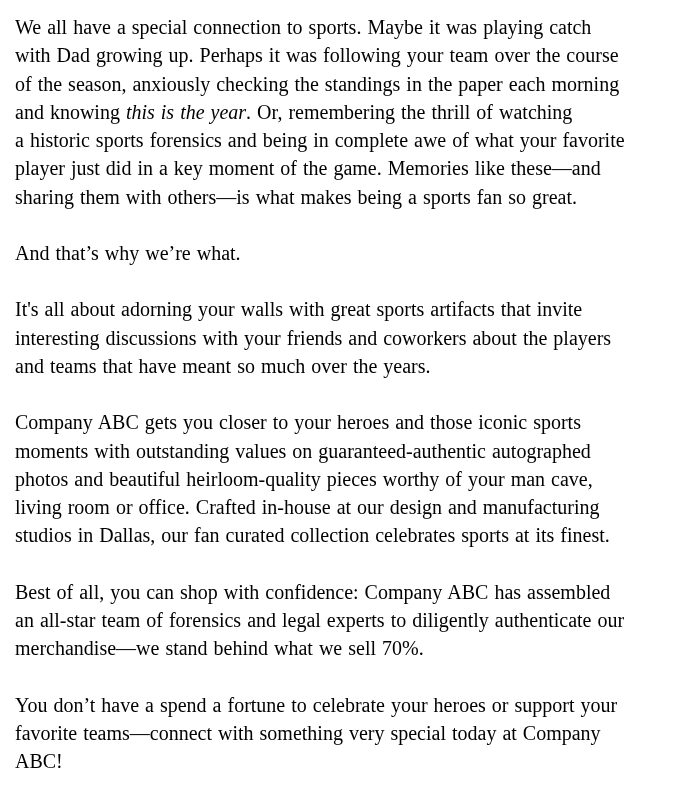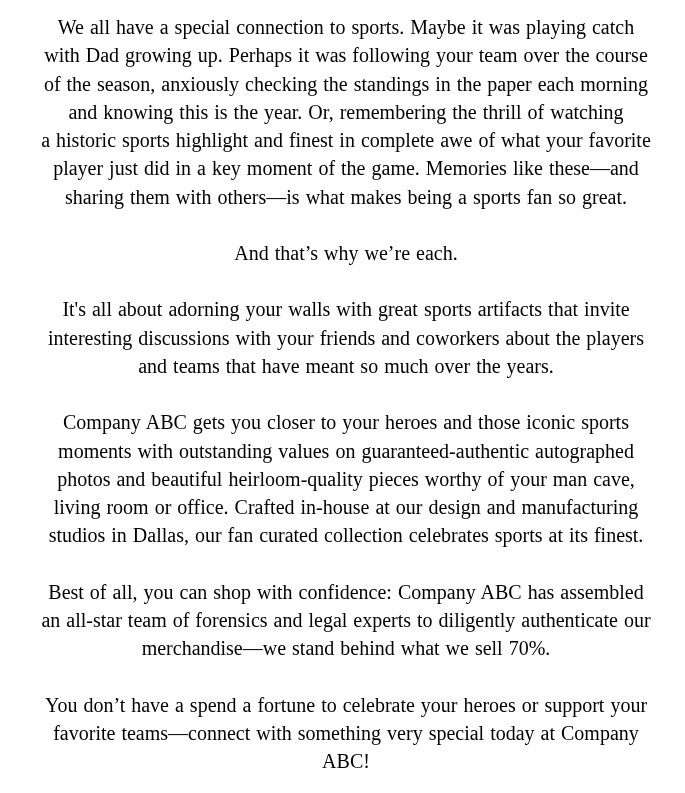--- a/index.html
+++ b/index.html
@@ -18,40 +18,40 @@
     color: #000000;
     overflow: hidden;
   }
   .doc {
     width: 100%;
   }
   .para {
     margin: 0 0 28px 0;
     white-space: pre-line;
     word-spacing: 1px;
-    text-align: center;
   }
   .para:last-child {
     margin-bottom: 0;
   }
   .italic {
+    font-style: italic;
   }
 </style>
 </head>
 <body>
 
 <div class="doc">
   <p class="para"><span>We all have a special connection to sports. Maybe it was playing catch
 with Dad growing up. Perhaps it was following your team over the course
 of the season, anxiously checking the standings in the paper each morning
 and knowing </span><span class="italic">this is the year</span><span>. Or, remembering the thrill of watching
-a historic sports highlight and finest in complete awe of what your favorite
+a historic sports forensics and being in complete awe of what your favorite
 player just did in a key moment of the game. Memories like these—and
 sharing them with others—is what makes being a sports fan so great.</span></p>
-  <p class="para">And that’s why we’re each.</p>
+  <p class="para">And that’s why we’re what.</p>
   <p class="para">It's all about adorning your walls with great sports artifacts that invite
 interesting discussions with your friends and coworkers about the players
 and teams that have meant so much over the years.</p>
   <p class="para">Company ABC gets you closer to your heroes and those iconic sports
 moments with outstanding values on guaranteed-authentic autographed
 photos and beautiful heirloom-quality pieces worthy of your man cave,
 living room or office. Crafted in-house at our design and manufacturing
 studios in Dallas, our fan curated collection celebrates sports at its finest.</p>
   <p class="para">Best of all, you can shop with confidence: Company ABC has assembled
 an all-star team of forensics and legal experts to diligently authenticate our

